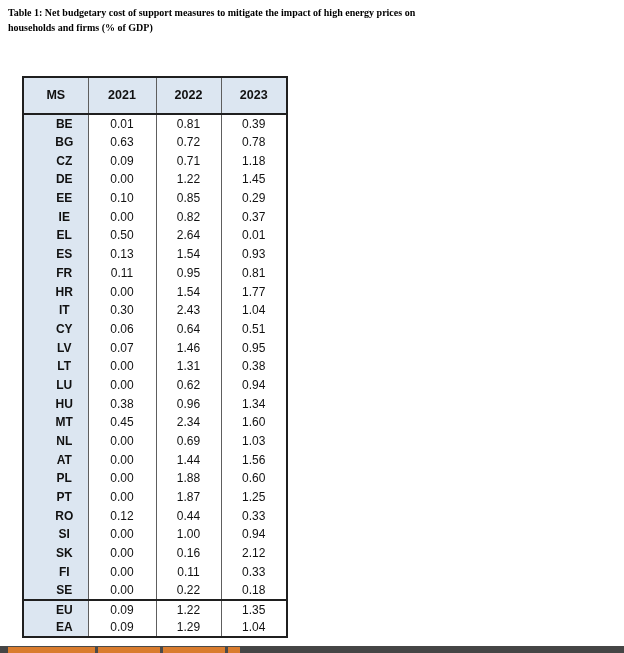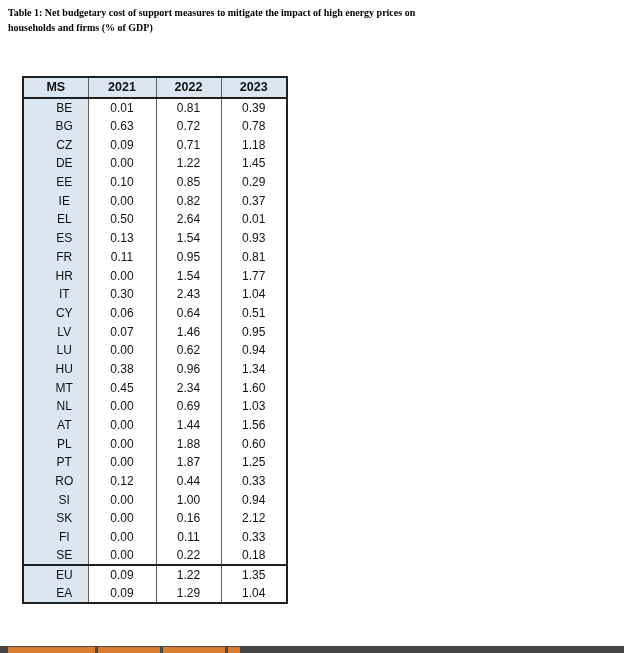--- a/index.html
+++ b/index.html
@@ -40,28 +40,28 @@
     padding:0;
     text-align:center;vertical-align:middle;
     font-size:12px;color:var(--text-dark);
     line-height:1;
     white-space:nowrap;
   }
   table.energy th+th,table.energy td+td,table.energy th+td{
     border-left:1px solid var(--grid-gray);
   }
   table.energy thead th{
-    height:21px;
+    height:37px;
     background:var(--header-bg);
     font-weight:bold;font-size:12.5px;
     border-bottom:2px solid var(--border-dark);
   }
   table.energy .ms{
     background:var(--header-bg);
-    font-weight:normal;
+    font-weight:bold;
     padding-left:17px;
   }
   table.energy .val{
     background:#ffffff;
     font-weight:normal;
   }
   table.energy tbody.agg tr:first-child th,
   table.energy tbody.agg tr:first-child td{
     border-top:2px solid var(--border-dark);
   }
@@ -182,20 +182,26 @@
           <td class="val">0.64</td>
           <td class="val">0.51</td>
         </tr>
         <tr>
           <th class="ms">LV</th>
           <td class="val">0.07</td>
           <td class="val">1.46</td>
           <td class="val">0.95</td>
         </tr>
         <tr>
+          <th class="ms">LT</th>
+          <td class="val">0.00</td>
+          <td class="val">1.31</td>
+          <td class="val">0.38</td>
+        </tr>
+        <tr>
           <th class="ms">LU</th>
           <td class="val">0.00</td>
           <td class="val">0.62</td>
           <td class="val">0.94</td>
         </tr>
         <tr>
           <th class="ms">HU</th>
           <td class="val">0.38</td>
           <td class="val">0.96</td>
           <td class="val">1.34</td>

